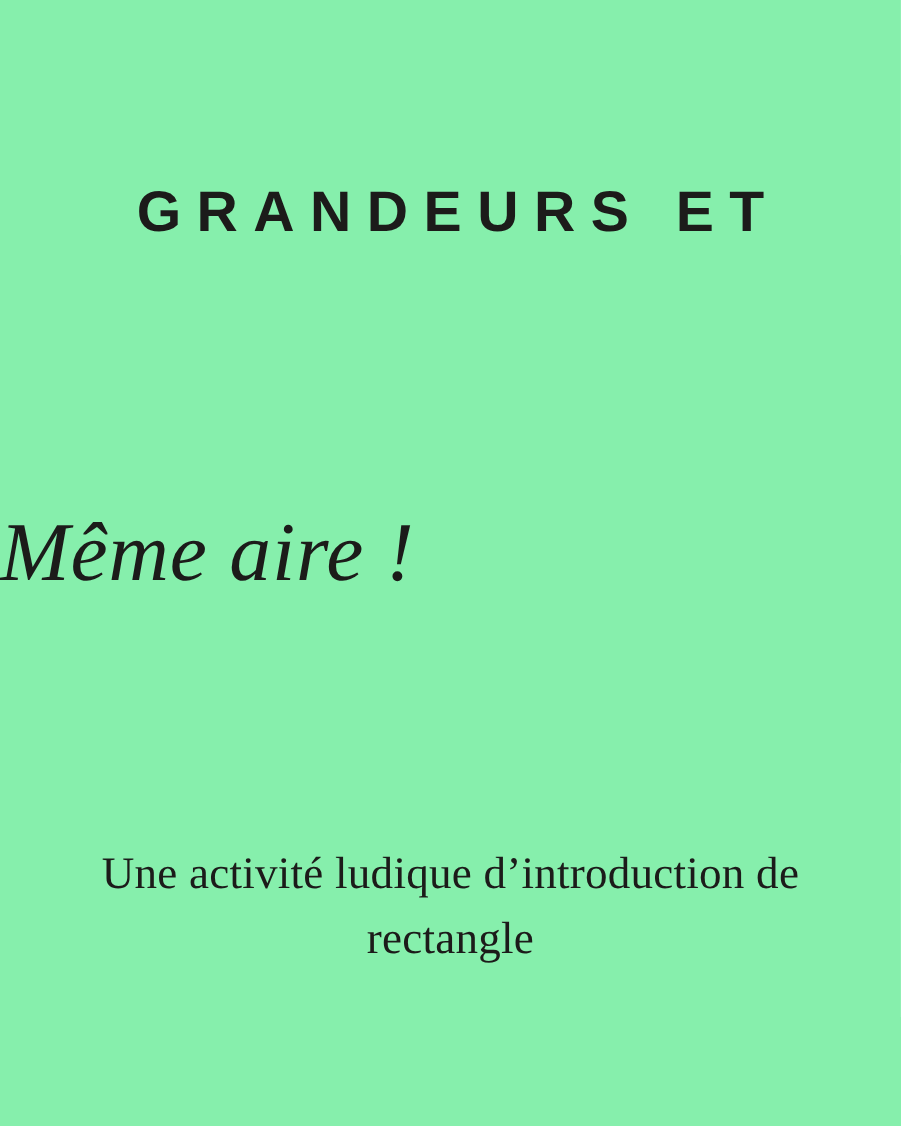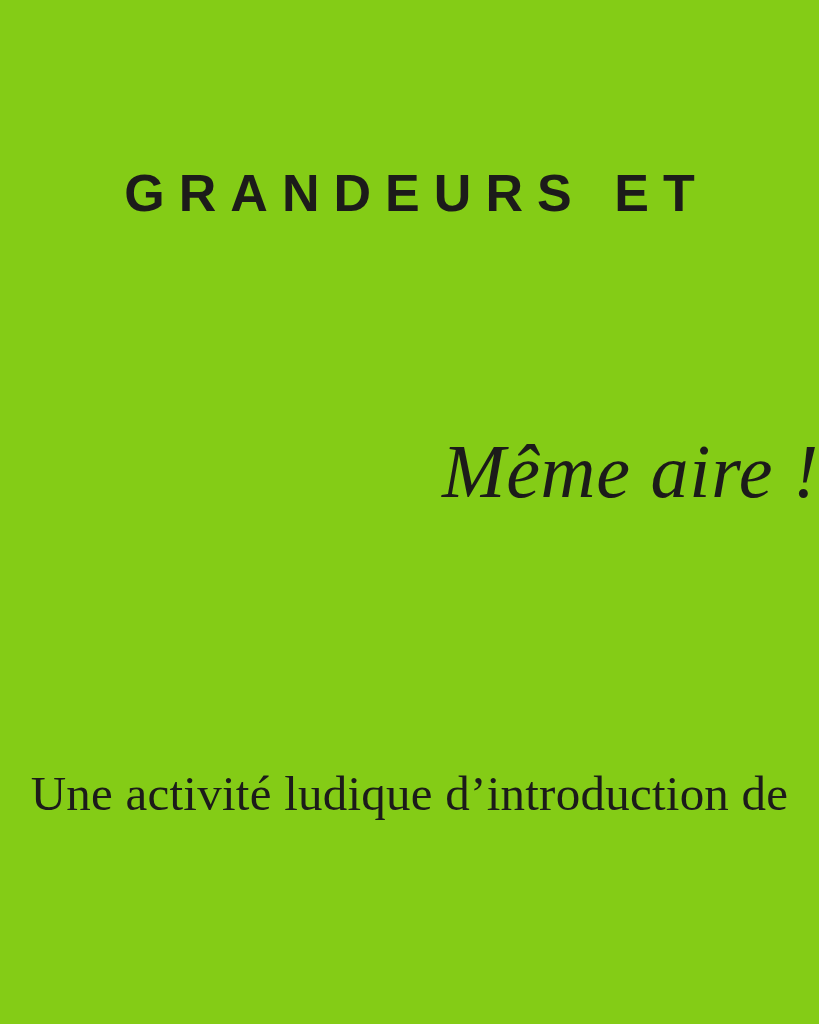--- a/index.html
+++ b/index.html
@@ -26,60 +26,61 @@
     font-family: "Liberation Sans", sans-serif;
     font-weight: 700;
     font-size: 52px;
     line-height: 91px;
     letter-spacing: 0.27em;
     text-indent: 0.27em; 
     white-space: nowrap;
   }
   .subtitle-block {
     position: absolute;
-    top: 426px;
+    top: 457px;
     left: 0;
     width: 100%;
-    text-align: right;
+    text-align: left;
   }
   .subtitle-text {
     font-family: "Liberation Serif", "DejaVu Serif", serif;
     font-style: italic;
     font-weight: 400;
     font-size: 76px;
     line-height: 1.2;
     letter-spacing: 0.01em;
     white-space: nowrap;
   }
   .body-block {
     position: absolute;
     top: 764px;
     left: 0;
     width: 100%;
     text-align: center;
   }
   .body-line {
     font-family: "Liberation Serif", "DejaVu Serif", serif;
     font-weight: 400;
-    font-size: 49px;
+    font-size: 41px;
     line-height: 59px;
     letter-spacing: 0.005em;
     white-space: nowrap;
   }
 </style>
 </head>
 <body>
 
-<div class="poster" style="background: #84cc16; color: rgb(28, 27, 26);">
+<div class="poster" style="background: #86efac; color: rgb(28, 27, 26);">
 
   <div class="title-block">
     <div class="title-line">GRANDEURS ET</div>
   </div>
 
   <div class="subtitle-block">
     <div class="subtitle-text">Même aire !</div>
   </div>
 
   <div class="body-block">
     <div class="body-line">Une activité ludique d’introduction de</div>
+    <div class="body-line">rectangle</div>
   </div>
 
 </div>
 
 </body></html>

